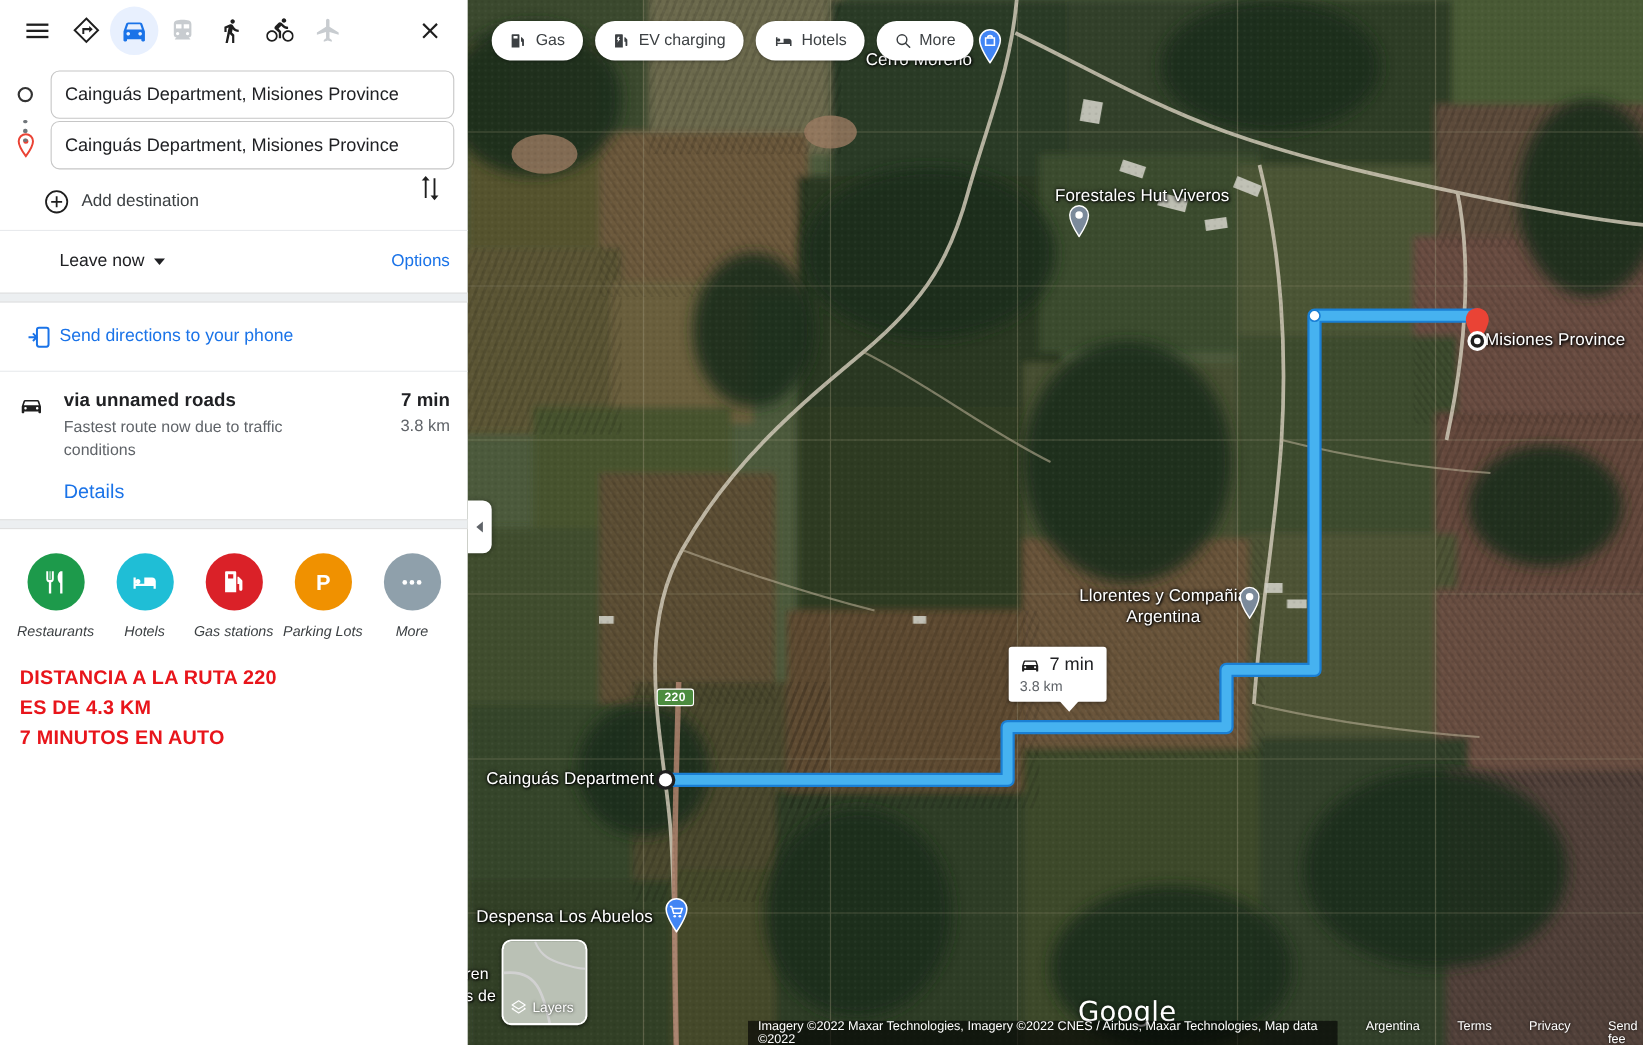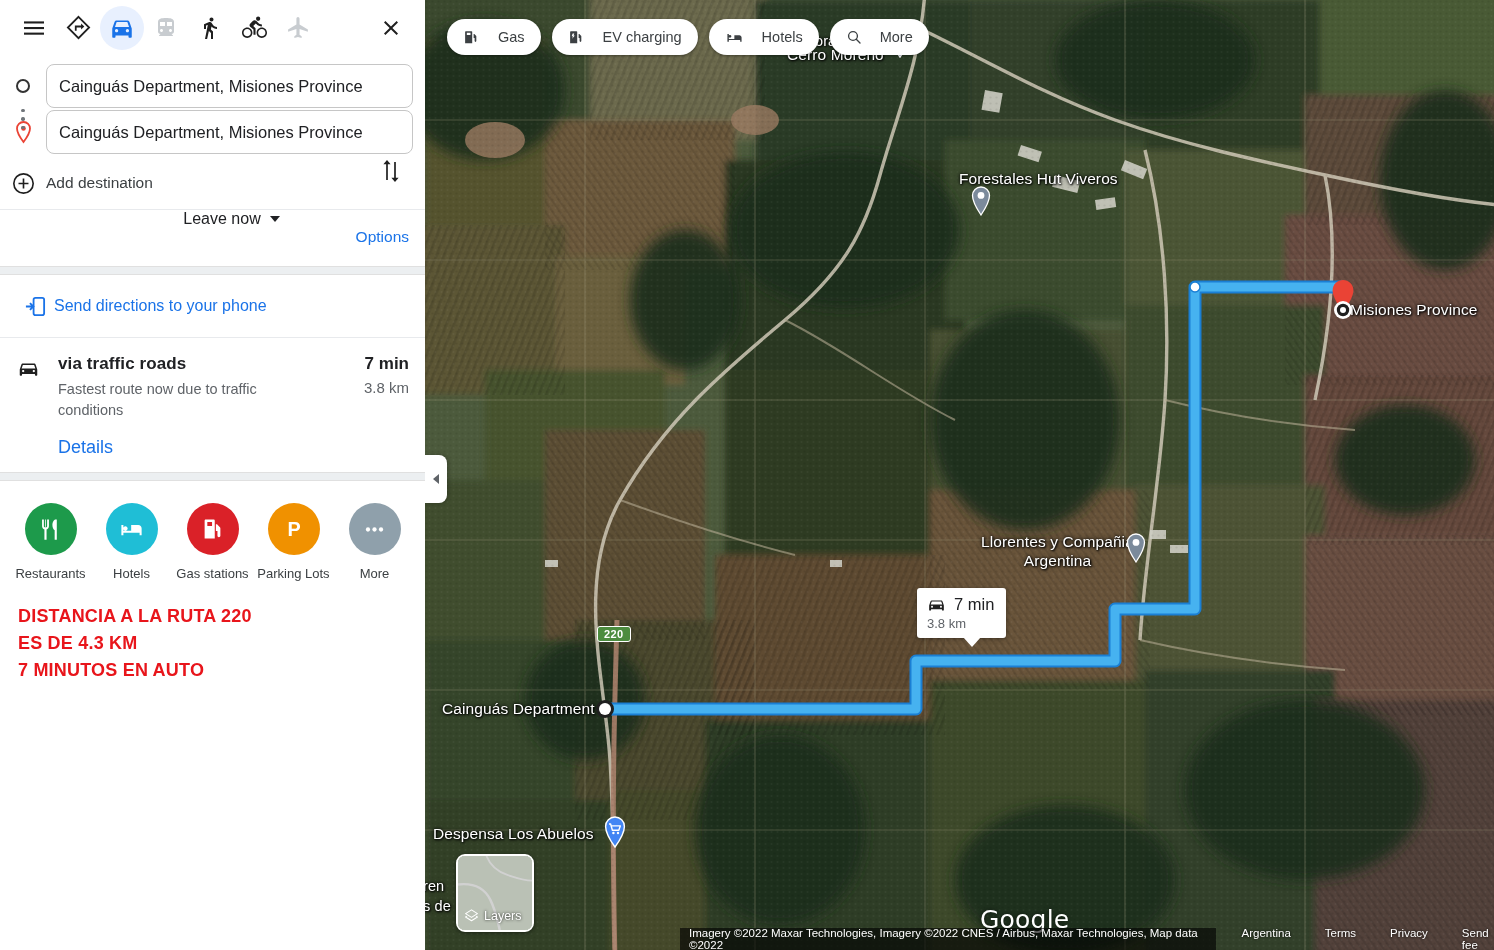--- a/index.html
+++ b/index.html
@@ -72,29 +72,29 @@
     display: flex; flex-direction: column; align-items: center; gap: 5px;
   }
   .dots-col i { width: 3.4px; height: 3.4px; border-radius: 50%; background: #70757a; display: block; }
   .swap-btn {
     position: absolute; right: 14px; top: 96px;
     width: 40px; height: 40px; border-radius: 50%;
     display: flex; align-items: center; justify-content: center;
     cursor: pointer;
   }
   .add-dest {
-    display: flex; align-items: center; height: 44px; margin-top: 6px; cursor: pointer;
+    display: flex; align-items: center; height: 44px; margin-top: 6px; cursor: pointer; padding-left: 28px;
   }
   .add-dest .lbl { font-size: 15.5px; color: #3c4043; }
 
   .divider { height: 1px; background: #e8eaed; }
   .thick-divider { height: 9px; background: #eceff1; border-top: 1px solid #e0e0e0; border-bottom: 1px solid #e0e0e0; }
 
   .leave-row {
-    height: 56px; display: flex; align-items: center; padding: 0 16px 0 54px; flex-direction: column;
+    height: 56px; display: flex; align-items: center; padding: 0 16px 0 54px;
   }
   .leave-now { display: flex; align-items: center; gap: 9px; cursor: pointer; }
   .leave-now .lbl { font-size: 16px; color: #202124; }
   .caret { width: 0; height: 0; border-left: 5.5px solid transparent; border-right: 5.5px solid transparent; border-top: 6.5px solid #202124; }
   .options-link { margin-left: auto; font-size: 15.5px; color: #1a73e8; cursor: pointer; }
 
   .send-row { height: 62px; display: flex; align-items: center; padding: 0 16px; cursor: pointer; }
   .send-row .ic { width: 38px; display: flex; justify-content: center; flex:0 0 38px; }
   .send-row .lbl { font-size: 16px; color: #1a73e8; font-weight: 500; text-align: right; }
 
@@ -111,41 +111,41 @@
 
   .explore-title { font-size: 17.5px; color: #202124; padding: 20px 16px 0 6px; letter-spacing: .1px; }
   .explore-row { display: flex; padding: 22px 10px 0 10px; gap: 0; }
   .cat {
     width: 81px; display: flex; flex-direction: column; align-items: center; cursor: pointer;
   }
   .cat .circle {
     width: 52px; height: 52px; border-radius: 50%;
     display: flex; align-items: center; justify-content: center;
   }
-  .cat .cat-lbl { font-size: 13px; color: #3c4043; margin-top: 11px; text-align: right; white-space: nowrap; }
+  .cat .cat-lbl { font-size: 13px; color: #3c4043; margin-top: 11px; text-align: right; white-space: nowrap; font-style: italic; }
 
   .annot { padding: 22px 0 0 18px; }
   .annot div {
     font-size: 18px; font-weight: 700; color: #e8151b;
     line-height: 1.5; letter-spacing: .2px;
   }
 
   
   #map {
     position: relative;
     flex: 1; height: 950px;
     overflow: hidden;
     background: #3f4a32;
   }
   #mapimg { position: absolute; inset: 0; }
 
   .chipbar { position: absolute; top: 19px; left: 22px; display: flex; gap: 11px; z-index: 6; }
   .chip {
     height: 36px; border-radius: 18px; background: #fff;
-    display: flex; align-items: center; gap: 18px;
+    display: flex; align-items: center; gap: 7px;
     padding: 0 16px;
     font-size: 14.5px; color: #3c4043;
     box-shadow: 0 1px 3px rgba(0,0,0,.35);
     cursor: pointer; white-space: nowrap;
   }
 
   .maplabel {
     position: absolute; z-index: 4;
     color: #fff; font-size: 14.5px;
     text-shadow: 0 0 3px rgba(0,0,0,.95), 0 0 5px rgba(0,0,0,.8), 1px 1px 2px rgba(0,0,0,.9);
@@ -349,21 +349,21 @@
     <div class="divider"></div>
 
     <div class="route-card">
       <span class="ic">
         <svg width="25" height="25" viewBox="0 0 24 24">
             <path d="M18.9 8.5C18.7 7.8 18.1 7.3 17.4 7.3H6.6c-.7 0-1.3.5-1.5 1.2L3.6 13v5.2c0 .4.3.7.7.7h.8c.4 0 .7-.3.7-.7v-.9h12.4v.9c0 .4.3.7.7.7h.8c.4 0 .7-.3.7-.7V13l-1.5-4.5zM6.9 15.6c-.6 0-1.1-.5-1.1-1.1s.5-1.1 1.1-1.1 1.1.5 1.1 1.1-.5 1.1-1.1 1.1zm10.2 0c-.6 0-1.1-.5-1.1-1.1s.5-1.1 1.1-1.1 1.1.5 1.1 1.1-.5 1.1-1.1 1.1zM5.4 12l1.1-3.1c.1-.2.2-.3.4-.3h10.2c.2 0 .3.1.4.3L18.6 12H5.4z" fill="#1f1f1f"></path>
           </svg>
       </span>
       <div class="route-body">
         <div class="route-top">
-          <span class="route-name">via traffic roads</span>
+          <span class="route-name">via unnamed roads</span>
           <span class="route-time">7 min</span>
         </div>
         <div class="route-sub">
           <span class="route-desc">Fastest route now due to traffic conditions</span>
           <span class="route-dist">3.8 km</span>
         </div>
         <span class="details-link">Details</span>
       </div>
     </div>
 

